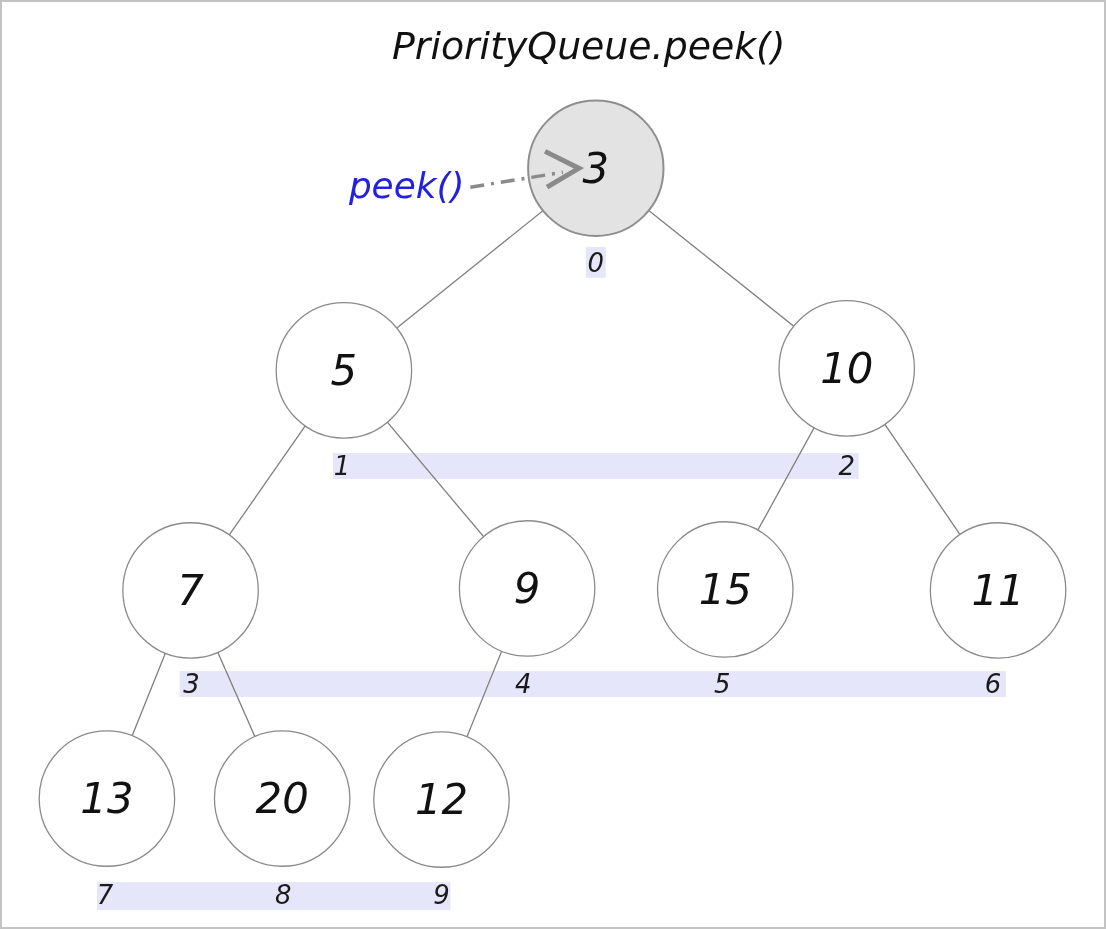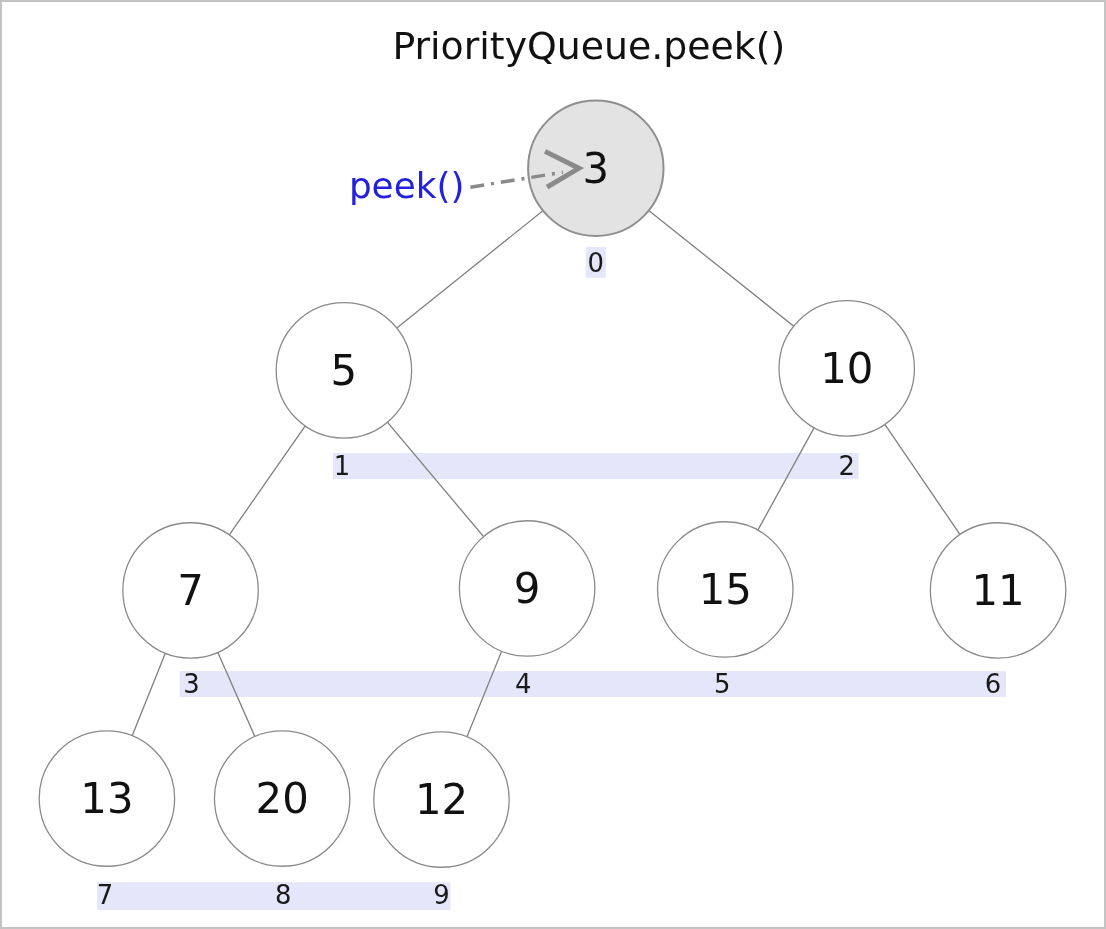--- a/index.html
+++ b/index.html
@@ -3,20 +3,21 @@
 <meta charset="utf-8">
 <style>
   html, body { margin: 0; padding: 0; background: #ffffff; }
   .canvas {
     position: relative;
     width: 1102px;
     height: 925px;
     background: #ffffff;
     border: 2px solid #c3c3c3;
     font-family: "DejaVu Sans", sans-serif;
+    font-style: italic;
   }
   svg { display: block; }
   .diagram-title {
     font-size: 38px;
     fill: #111111;
     text-anchor: middle;
   }
   .tree-edge {
     stroke: #7f7f7f;
     stroke-width: 1.3;

